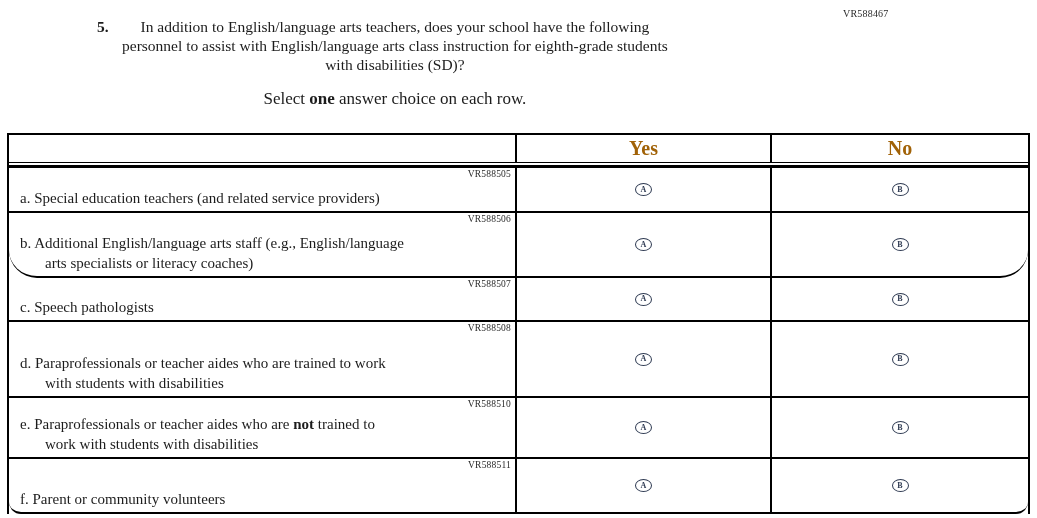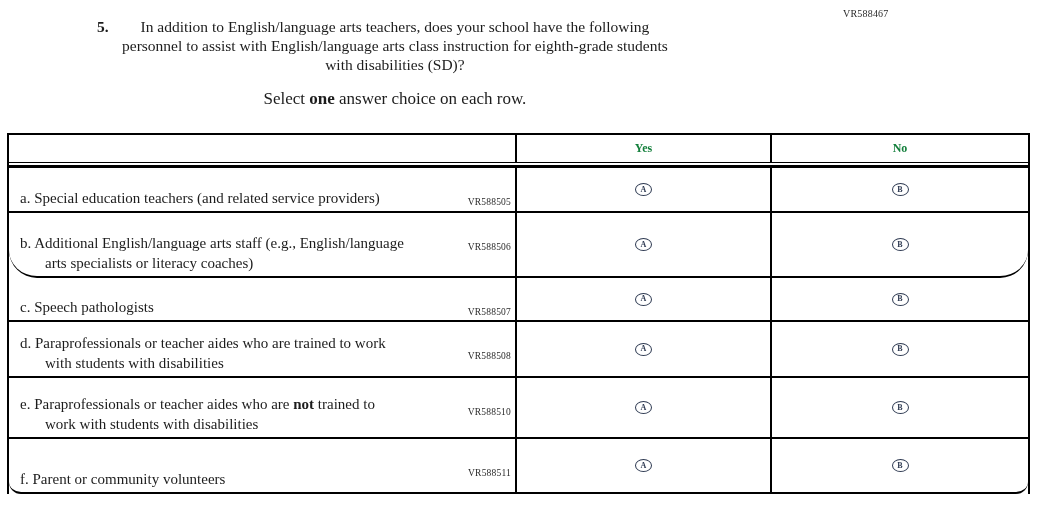--- a/index.html
+++ b/index.html
@@ -25,27 +25,27 @@
   .qtable {
     position:absolute; left:7px; top:133px; width:1023px;
     box-sizing:border-box; border:2.5px solid #000; border-bottom:none; background:#fff;
   }
   .thead { display:flex; height:27px; }
   .c  { box-sizing:border-box; }
   .c1 { width:508px; border-right:2.5px solid #000; position:relative; }
   .c2 { width:255px; border-right:2.5px solid #000; }
   .c3 { flex:1; }
   .hcell { display:flex; align-items:center; justify-content:center;
-           font-weight:bold; font-size:12px; color:#15803d; }
+           font-weight:bold; font-size:20px; color:#a16207; }
   .dsep { height:2px; border-top:1.5px solid #000; border-bottom:3px solid #000; }
   .trow { display:flex; border-bottom:2.5px solid #000; box-sizing:border-box; }
   .r-a { height:45px; } .r-b { height:65px;border-radius:28px; } .r-c { height:44px; }
-  .r-d { height:56px;justify-content:space-between; } .r-e { height:61px; } .r-f { height:55px;border-radius:12px; }
-
-  .vr  { position:absolute; top:1px; right:4px; font-size:9.5px; color:#2a2a2a; letter-spacing:0.2px;margin-top:28px; }
+  .r-d { height:76px;justify-content:space-between; } .r-e { height:61px; } .r-f { height:55px;border-radius:12px; }
+
+  .vr  { position:absolute; top:1px; right:4px; font-size:9.5px; color:#2a2a2a; letter-spacing:0.2px; }
   .lbl { position:absolute; left:11px; bottom:3px; font-size:15px; line-height:19.5px; }
   .lline { white-space:nowrap; }
   .lline.cont { padding-left:25px; }
 
   .bcell { display:flex; align-items:center; justify-content:center; }
   .bubble {
     width:17px; height:13px; box-sizing:border-box;
     border:1.5px solid #2e3a52; border-radius:50%;
     display:flex; align-items:center; justify-content:center;
     background:#fff; cursor:pointer;

